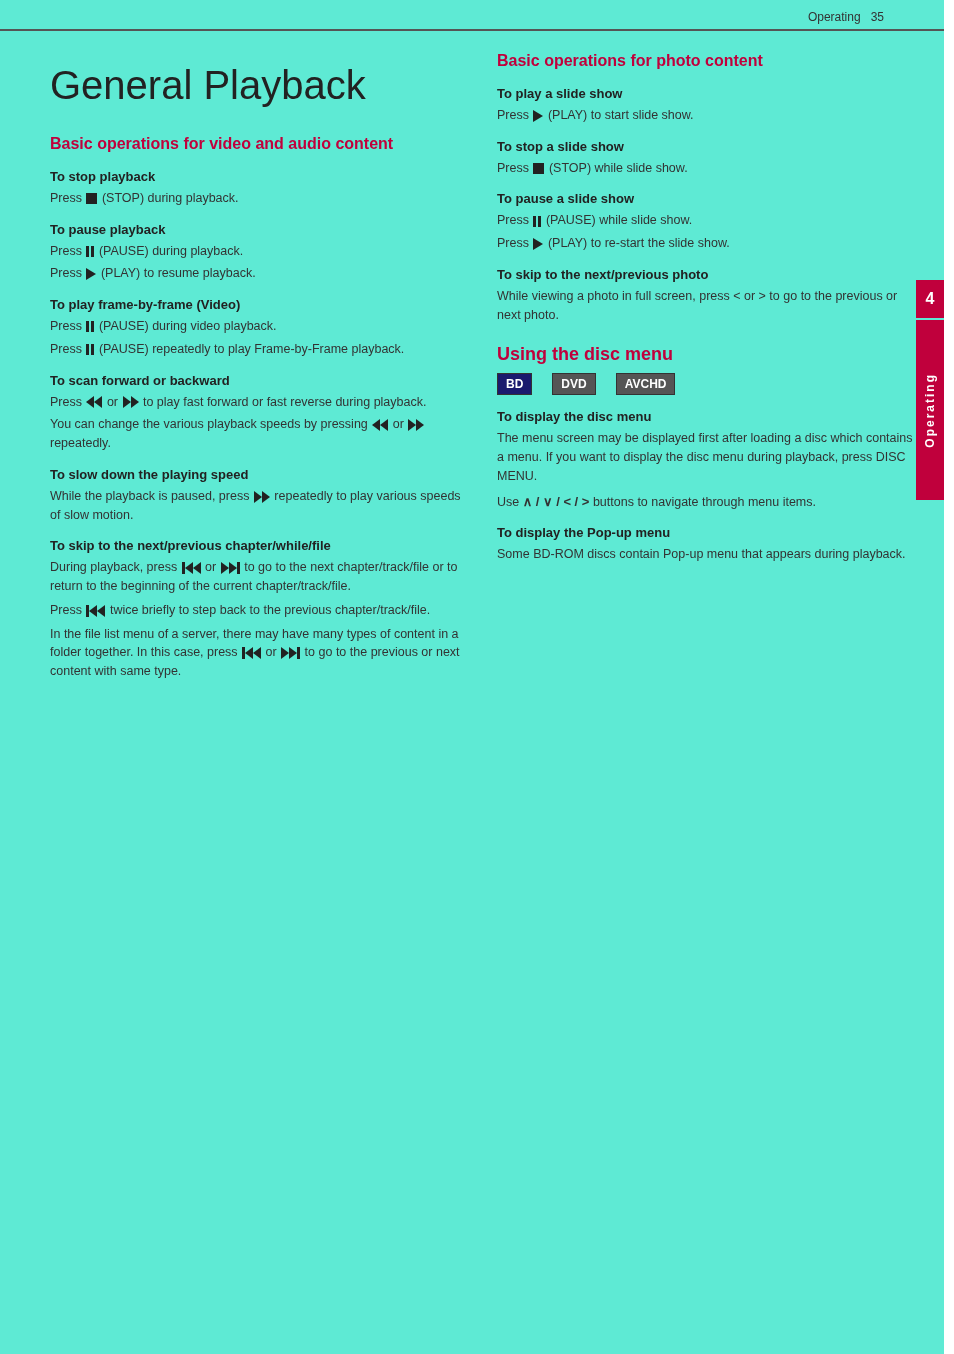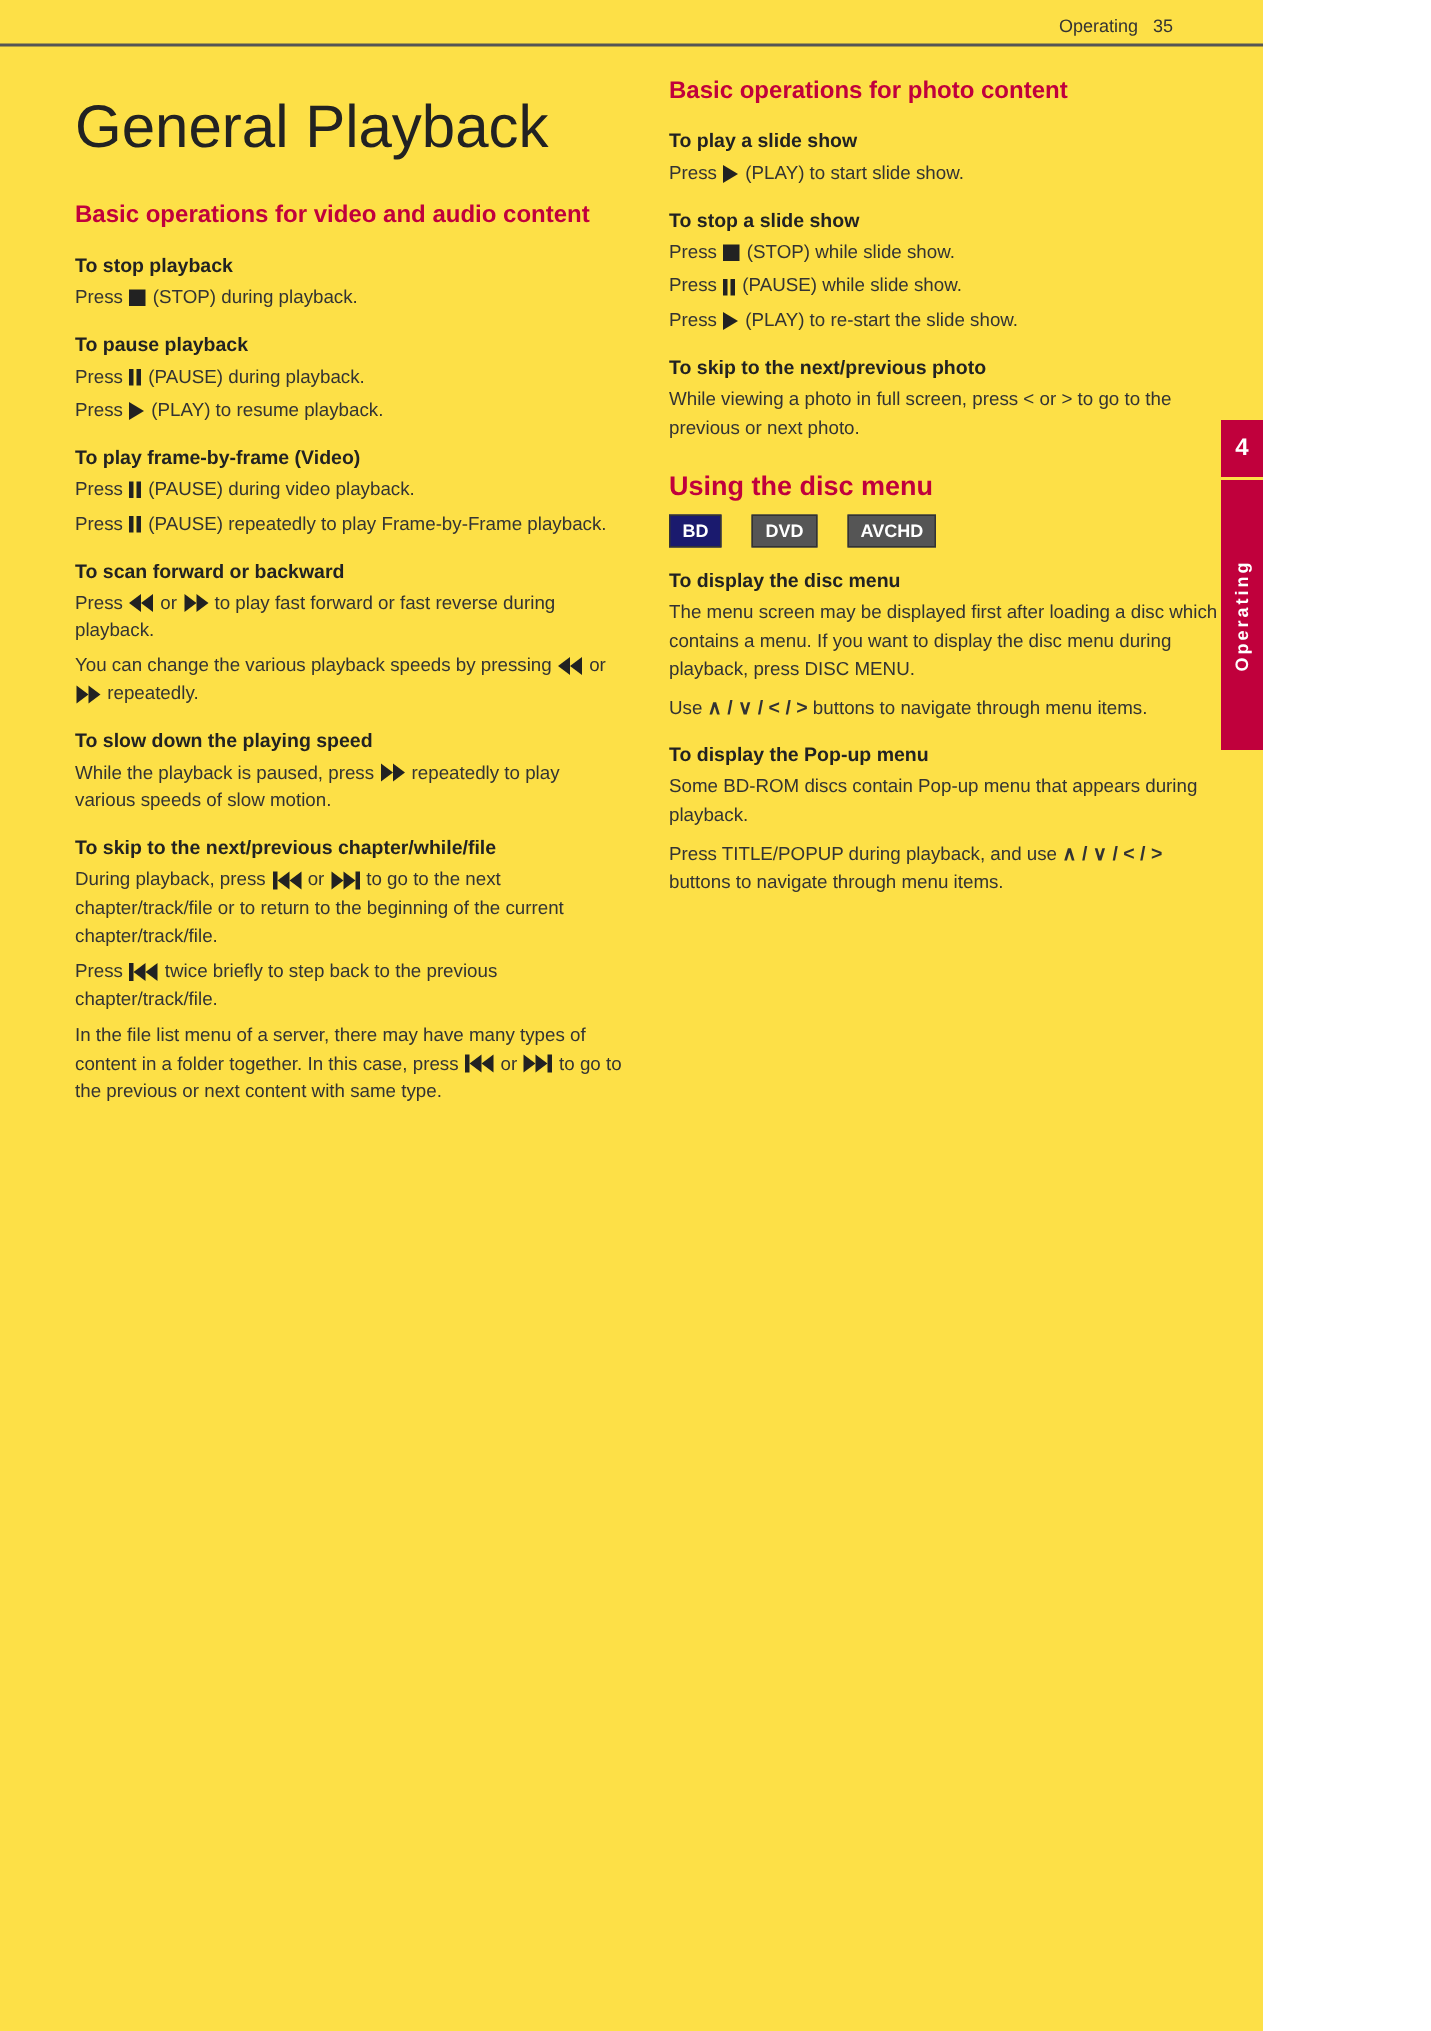--- a/index.html
+++ b/index.html
@@ -8,23 +8,23 @@
       background: #ffffff;
       font-family: 'Arial', sans-serif;
       font-size: 13px;
       color: #222;
       width: 954px;
       min-height: 1354px;
       position: relative;
     }
 
     .page-container {
-      width: 842px;
+      width: 944px;
       min-height: 1354px;
-      background: #fde047;
+      background: #5eead4;
       position: relative;
       padding: 0;
     }
 
     
     .top-header {
       display: flex;
       justify-content: flex-end;
       align-items: center;
       padding: 10px 60px 5px 0;
@@ -423,20 +423,21 @@
           <div class="subsection-heading">To play a slide show</div>
           <p class="body-text">Press <span class="icon-play"></span> (PLAY) to start slide show.</p>
         </div>
 
         <div>
           <div class="subsection-heading">To stop a slide show</div>
           <p class="body-text">Press <span class="icon-stop"></span> (STOP) while slide show.</p>
         </div>
 
         <div>
+          <div class="subsection-heading">To pause a slide show</div>
           <p class="body-text">Press <span class="icon-pause">
                 <span></span>
                 <span></span>
               </span> (PAUSE) while slide show.</p>
           <p class="body-text">Press <span class="icon-play"></span> (PLAY) to re-start the slide show.</p>
         </div>
 
         <div>
           <div class="subsection-heading">To skip to the next/previous photo</div>
           <p class="body-text">While viewing a photo in full screen, press &lt; or &gt; to go to the previous or next photo.</p>
@@ -454,20 +455,19 @@
 
         <div>
           <div class="subsection-heading">To display the disc menu</div>
           <p class="body-text">The menu screen may be displayed first after loading a disc which contains a menu. If you want to display the disc menu during playback, press DISC MENU.</p>
           <p class="body-text" style="margin-top:6px;">Use <span class="nav-symbols">∧ / ∨ / &lt; / &gt;</span> buttons to navigate through menu items.</p>
         </div>
 
         <div>
           <div class="subsection-heading">To display the Pop-up menu</div>
           <p class="body-text">Some BD-ROM discs contain Pop-up menu that appears during playback.</p>
-          <p class="body-text" style="margin-top:6px;">Press TITLE/POPUP during playback, and use <span class="nav-symbols">∧ / ∨ / &lt; / &gt;</span> buttons to navigate through menu items.</p>
         </div>
       </div>
 
     </div>
   </div>
 
 </div>
 
 </body></html>

